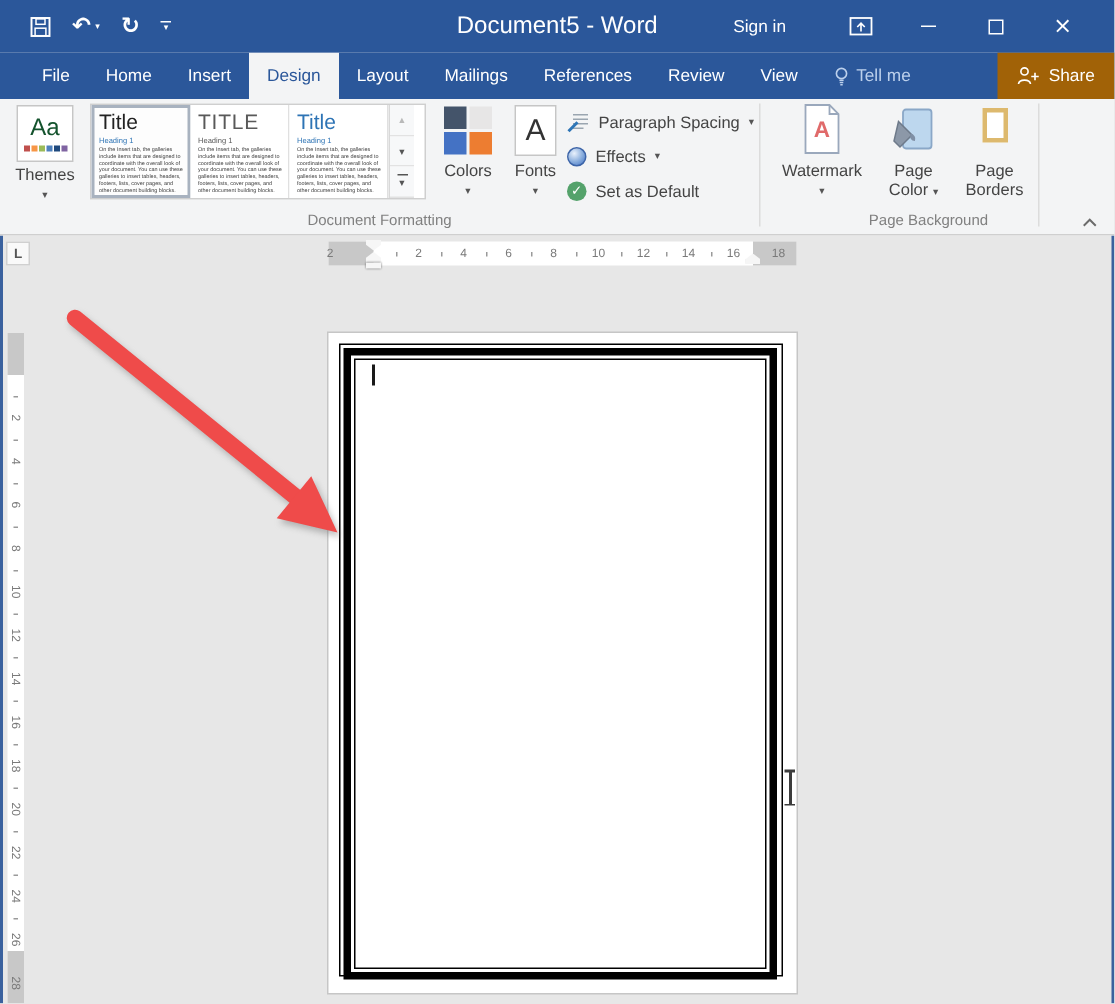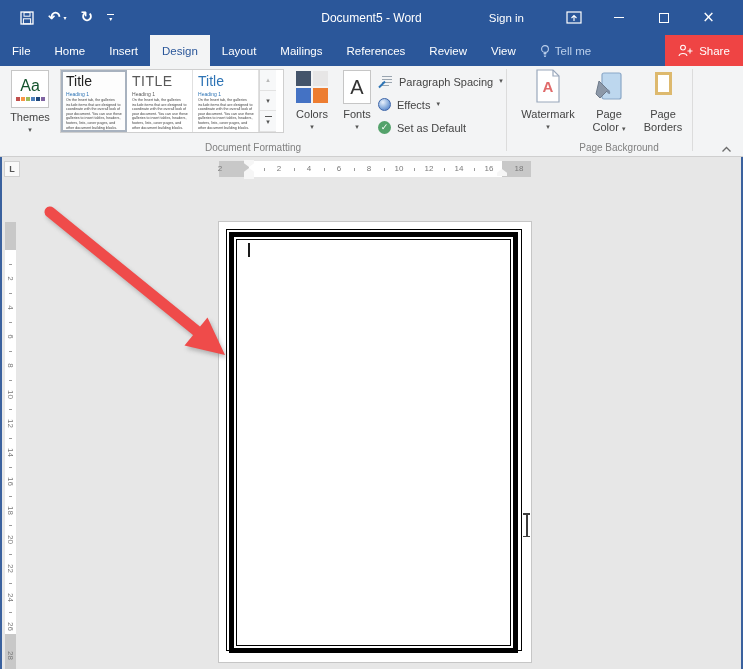--- a/index.html
+++ b/index.html
@@ -8,35 +8,35 @@
 
   
   .titlebar { position:relative; height:35px; background:#2b579a; color:#fff; }
   .qat { position:absolute; left:20px; top:0; height:35px; display:flex; align-items:center; gap:14px; }
   .qat-btn { display:flex; align-items:center; color:#fff; cursor:default; }
   .qat-glyph { font-family:"DejaVu Sans",sans-serif; font-size:15px; line-height:1; font-weight:bold; }
   .qat-caret { font-size:6px; margin-left:3px; font-family:"DejaVu Sans",sans-serif; }
   .qat-custom { display:flex; flex-direction:column; align-items:center; }
   .qat-custom .bar { width:7px; height:1px; background:#fff; margin-bottom:1px; }
   .qat-custom .car { font-size:6px; line-height:5px; font-family:"DejaVu Sans",sans-serif; }
-  .win-title { position:absolute; left:0; right:0; top:0; height:35px; display:flex; align-items:center; justify-content:center; font-size:12px; pointer-events:none; }
+  .win-title { position:absolute; left:0; right:0; top:0; height:35px; display:flex; align-items:center; justify-content:center; font-size:16px; pointer-events:none; }
   .tb-right { position:absolute; right:12px; top:0; height:35px; display:flex; align-items:stretch; }
   .signin { display:flex; align-items:center; font-size:11.5px; padding:0 14px; margin-right:14px; }
   .rdo { display:flex; align-items:center; padding:0 14px; }
   .wc { width:45px; display:flex; align-items:center; justify-content:center; }
   .wc .min-bar { width:10px; height:1px; background:#fff; }
   .wc .max-box { width:10px; height:10px; border:1px solid #fff; }
   .wc .close-x { font-size:15px; font-family:"DejaVu Sans",sans-serif; line-height:1; }
 
   
-  .tabrow { height:31px; background:#2b579a; display:flex; align-items:stretch; }
+  .tabrow { height:31px; background:#2b579a; display:flex; align-items:stretch; padding-left:16px; }
   .tab { display:flex; align-items:center; padding:0 12px; color:#fff; font-size:11.5px; white-space:nowrap; }
   .tab.active { background:#f3f4f5; color:#2b579a; }
   .tab.tellme { color:#bcd0ec; gap:5px; }
-  .tab-share { margin-left:auto; background:#ef4444; color:#fff; display:flex; align-items:center; justify-content:center; gap:6px; width:78px; font-size:11.5px; }
+  .tab-share { margin-left:auto; background:#a16207; color:#fff; display:flex; align-items:center; justify-content:center; gap:6px; width:78px; font-size:11.5px; }
 
   
   .ribbon { position:relative; height:91px; background:#f3f4f5; border-bottom:1px solid #cfcfcf; font-size:11px; color:#444; }
   .grp-label { position:absolute; top:76px; font-size:10px; color:#808080; text-align:center; }
   .vsep { position:absolute; top:3px; height:82px; width:1px; background:#dcdcdc; }
   .caret { font-size:7px; color:#555; font-family:"DejaVu Sans",sans-serif; line-height:1; }
 
   .themes-btn { position:absolute; left:6px; top:3px; width:48px; height:84px; text-align:center; }
   .themes-icon { width:38px; height:38px; margin:1px auto 3px; background:#fff; border:1px solid #c6c6c6; display:flex; flex-direction:column; align-items:center; justify-content:center; }
   .themes-aa { font-size:16px; color:#14532d; line-height:1; }

